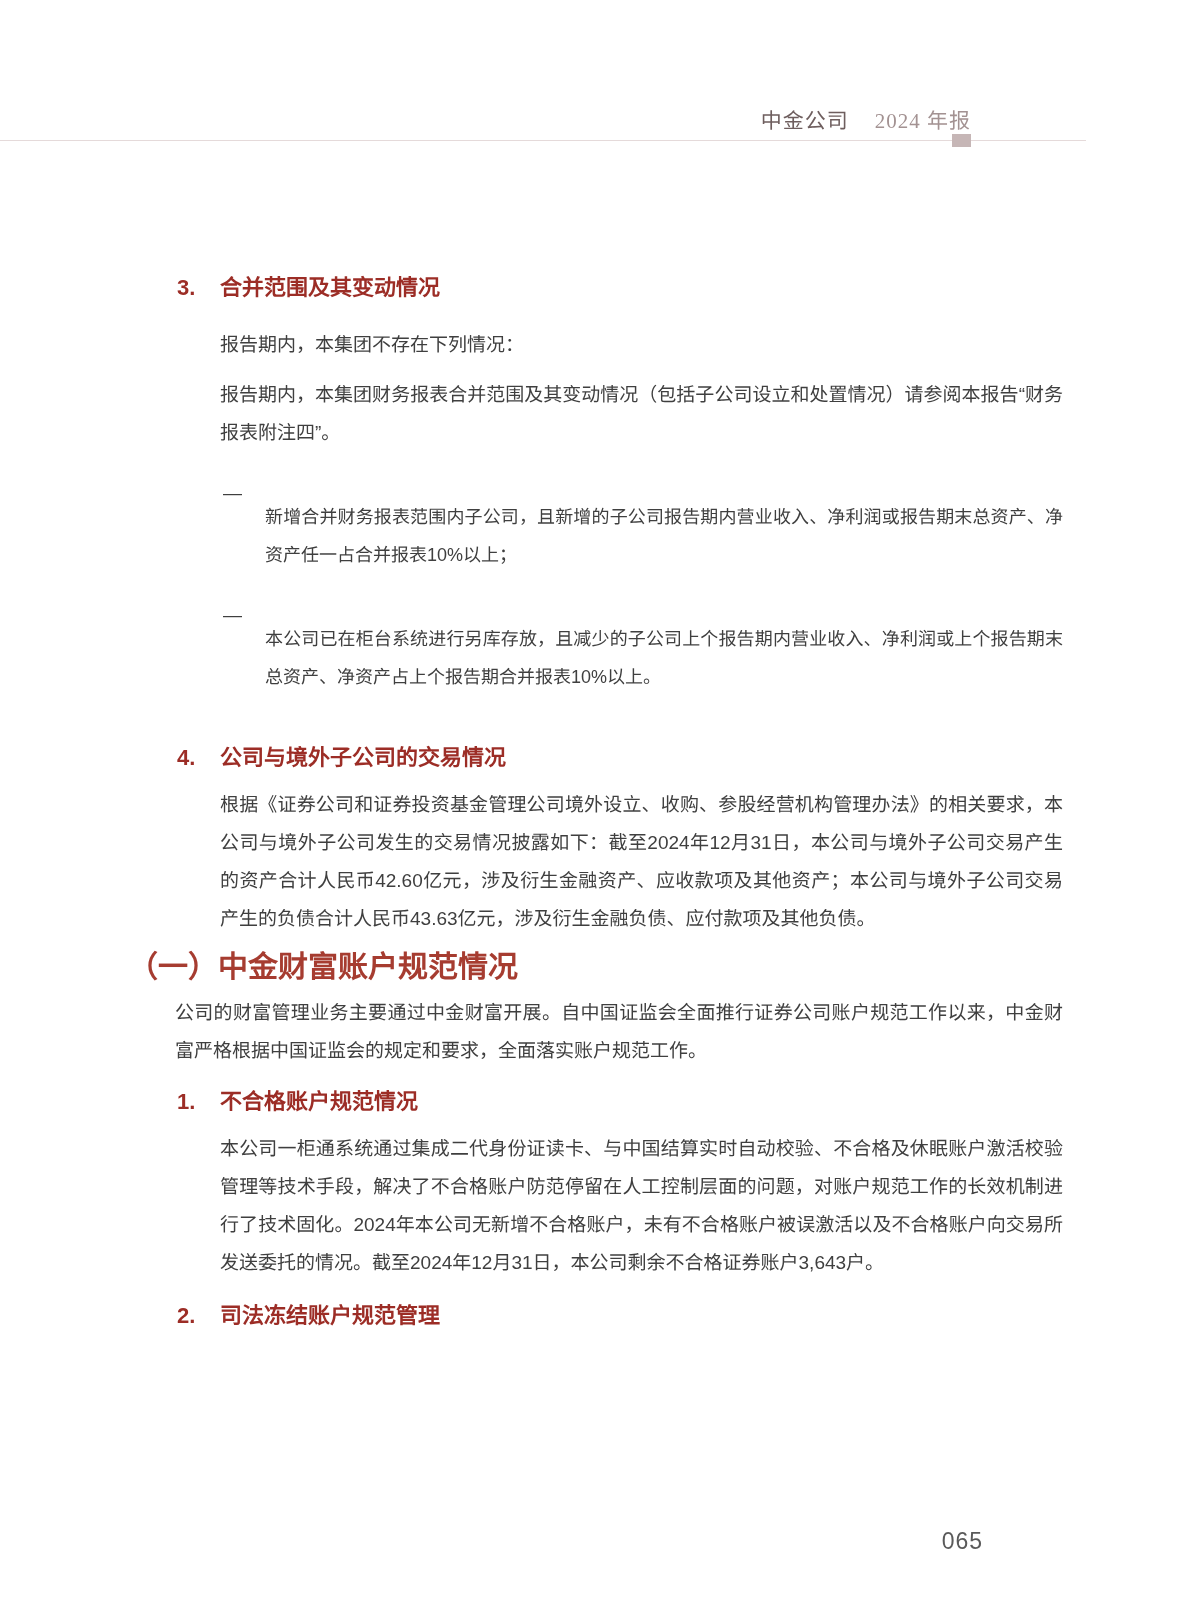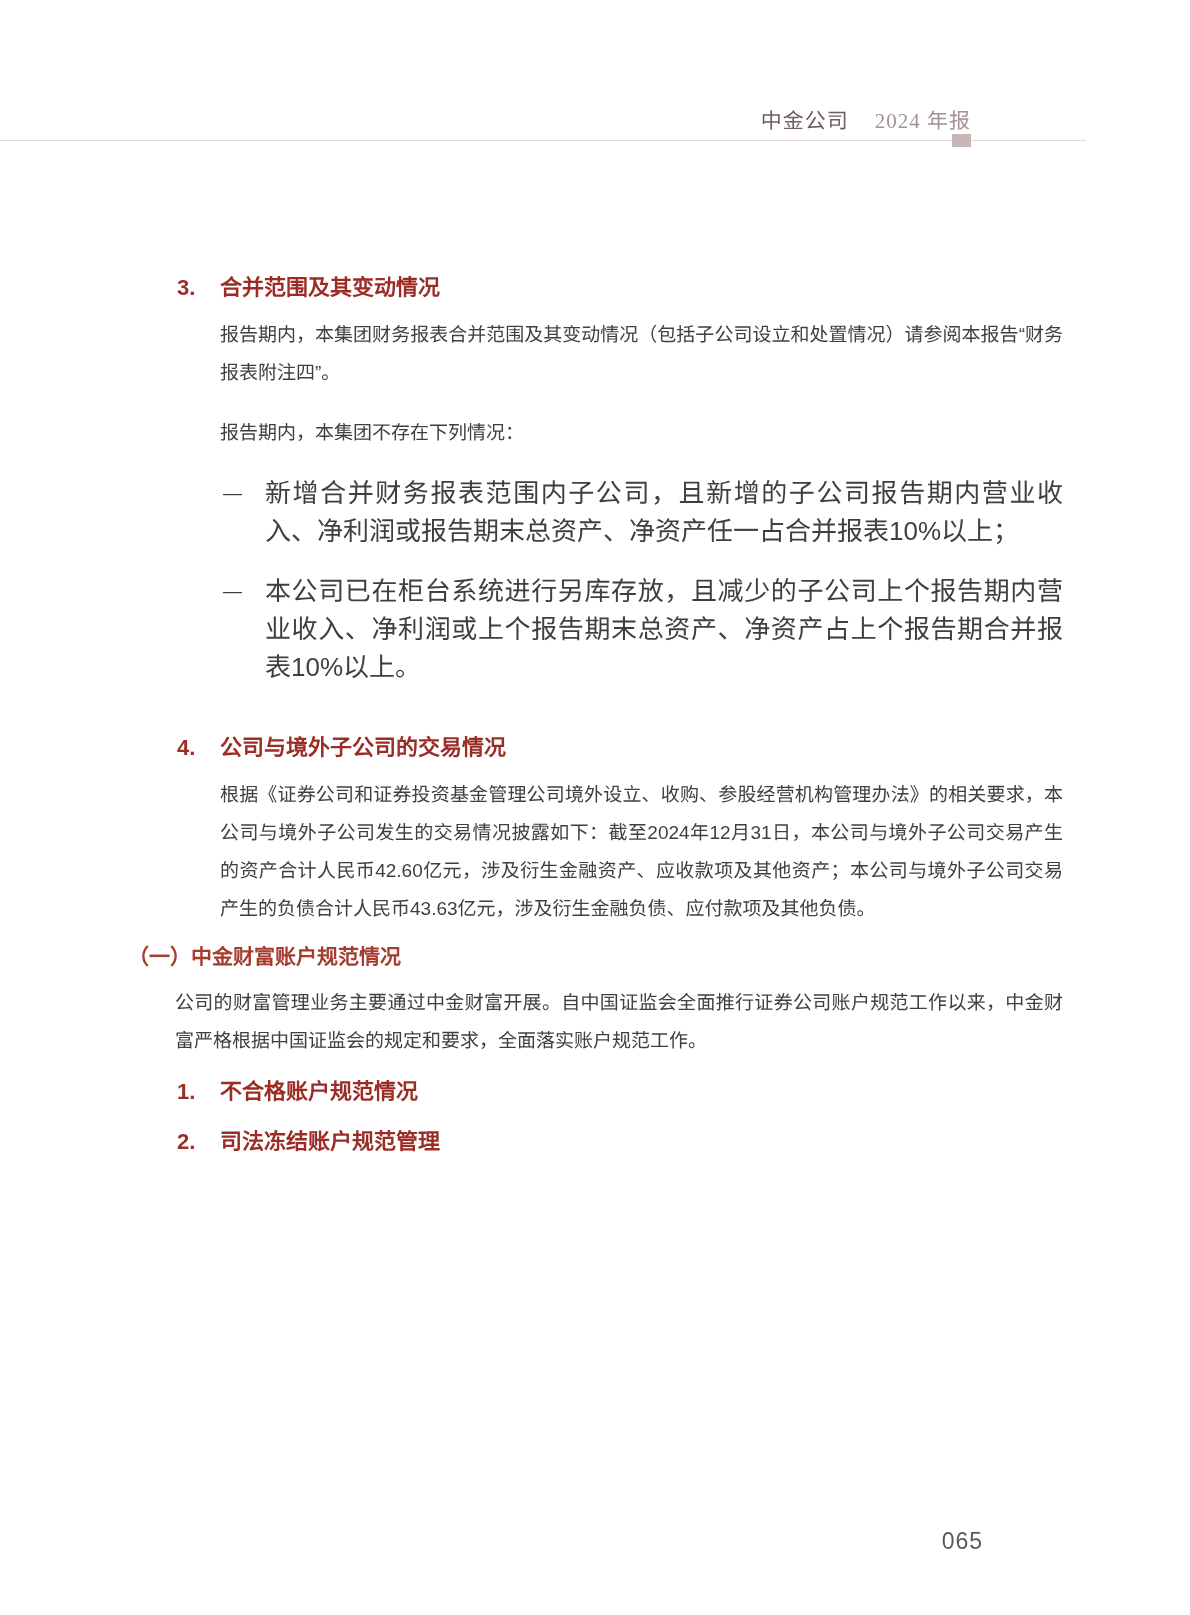--- a/index.html
+++ b/index.html
@@ -61,35 +61,36 @@
   .bullet {
     display:flex;
     margin:22px 127px 0 223px;
   }
   .bullet .dash {
     width:42px; flex:none;
     color:var(--body-text); font-size:19px; line-height:38px;
   }
   .bullet p {
     flex:1;
-    color:var(--body-text); font-size:26px; line-height:38px;
+    color:var(--body-text); font-size:18px; line-height:38px;
     text-align:justify;
+    margin-top:24px;
   }
 
   .sec4-heading { margin-top:46px; }
 
   .major-heading {
     margin:18px 0 0 85px;
     color:var(--accent-major);
     font-size:28px; font-weight:bold; line-height:38px;
   }
   .sub-heading {
     margin:12px 0 0 128px;
     color:var(--accent-major);
-    font-size:21px; font-weight:bold; line-height:34px;
+    font-size:30px; font-weight:bold; line-height:34px;
   }
   p.sub-body { margin:10px 127px 0 175px; }
 
   .item-heading-1 { margin-top:16px; }
   .item-heading-2 { margin-top:8px; }
 
   
   .footer-page {
     position:absolute; top:1528px; right:115px;
     font-family:Liberation Sans, sans-serif;
@@ -107,22 +108,22 @@
   <div class="hdr-line"></div>
   <div class="hdr-square"></div>
 
   <div class="content">
 
     <section>
       <div class="num-heading">
         <span class="num">3.</span>
         <span class="ttl">合并范围及其变动情况</span>
       </div>
+      <p class="body intro">报告期内，本集团不存在下列情况：</p>
       <p class="body">报告期内，本集团财务报表合并范围及其变动情况（包括子公司设立和处置情况）请参阅本报告“财务报表附注四”。</p>
-      <p class="body intro">报告期内，本集团不存在下列情况：</p>
       <div class="bullet">
         <span class="dash">—</span>
         <p>新增合并财务报表范围内子公司，且新增的子公司报告期内营业收入、净利润或报告期末总资产、净资产任一占合并报表10%以上；</p>
       </div>
       <div class="bullet">
         <span class="dash">—</span>
         <p>本公司已在柜台系统进行另库存放，且减少的子公司上个报告期内营业收入、净利润或上个报告期末总资产、净资产占上个报告期合并报表10%以上。</p>
       </div>
     </section>
 
@@ -135,20 +136,21 @@
     </section>
 
     <section>
       <h3 class="sub-heading">（一）中金财富账户规范情况</h3>
       <p class="body sub-body">公司的财富管理业务主要通过中金财富开展。自中国证监会全面推行证券公司账户规范工作以来，中金财富严格根据中国证监会的规定和要求，全面落实账户规范工作。</p>
 
       <div class="num-heading item-heading-1">
         <span class="num">1.</span>
         <span class="ttl">不合格账户规范情况</span>
       </div>
+      <p class="body">本公司一柜通系统通过集成二代身份证读卡、与中国结算实时自动校验、不合格及休眠账户激活校验管理等技术手段，解决了不合格账户防范停留在人工控制层面的问题，对账户规范工作的长效机制进行了技术固化。2024年本公司无新增不合格账户，未有不合格账户被误激活以及不合格账户向交易所发送委托的情况。截至2024年12月31日，本公司剩余不合格证券账户3,643户。</p>
 
       <div class="num-heading item-heading-2" style="margin-top:18px;">
         <span class="num">2.</span>
         <span class="ttl">司法冻结账户规范管理</span>
       </div>
     </section>
 
   </div>
 
   <div class="footer-page">065</div>

